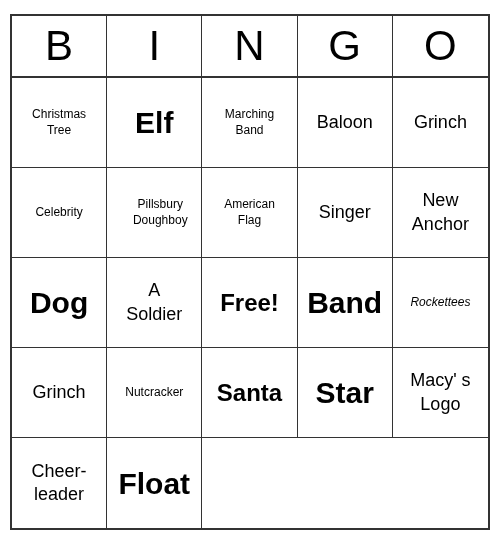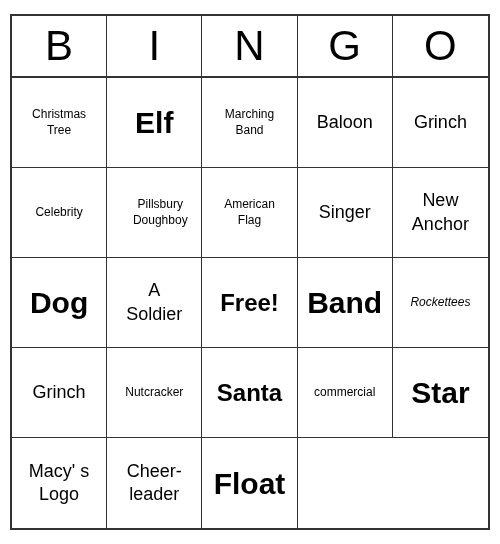--- a/index.html
+++ b/index.html
@@ -137,23 +137,20 @@
       <div class="bingo-cell">
         <span class="cell-text medium" style="white-space: pre-line;">Grinch</span>
       </div>
       <div class="bingo-cell">
         <span class="cell-text small" style="white-space: pre-line;">Nutcracker</span>
       </div>
       <div class="bingo-cell">
         <span class="cell-text medium-large" style="white-space: pre-line;">Santa</span>
       </div>
       <div class="bingo-cell">
-        <span class="cell-text small" style="white-space: pre-line;">commercial</span>
-      </div>
-      <div class="bingo-cell">
         <span class="cell-text large" style="white-space: pre-line;">Star</span>
       </div>
       <div class="bingo-cell">
         <span class="cell-text medium" style="white-space: pre-line;">Macy' s
 Logo</span>
       </div>
       <div class="bingo-cell">
         <span class="cell-text medium" style="white-space: pre-line;">Cheer-
 leader</span>
       </div>

